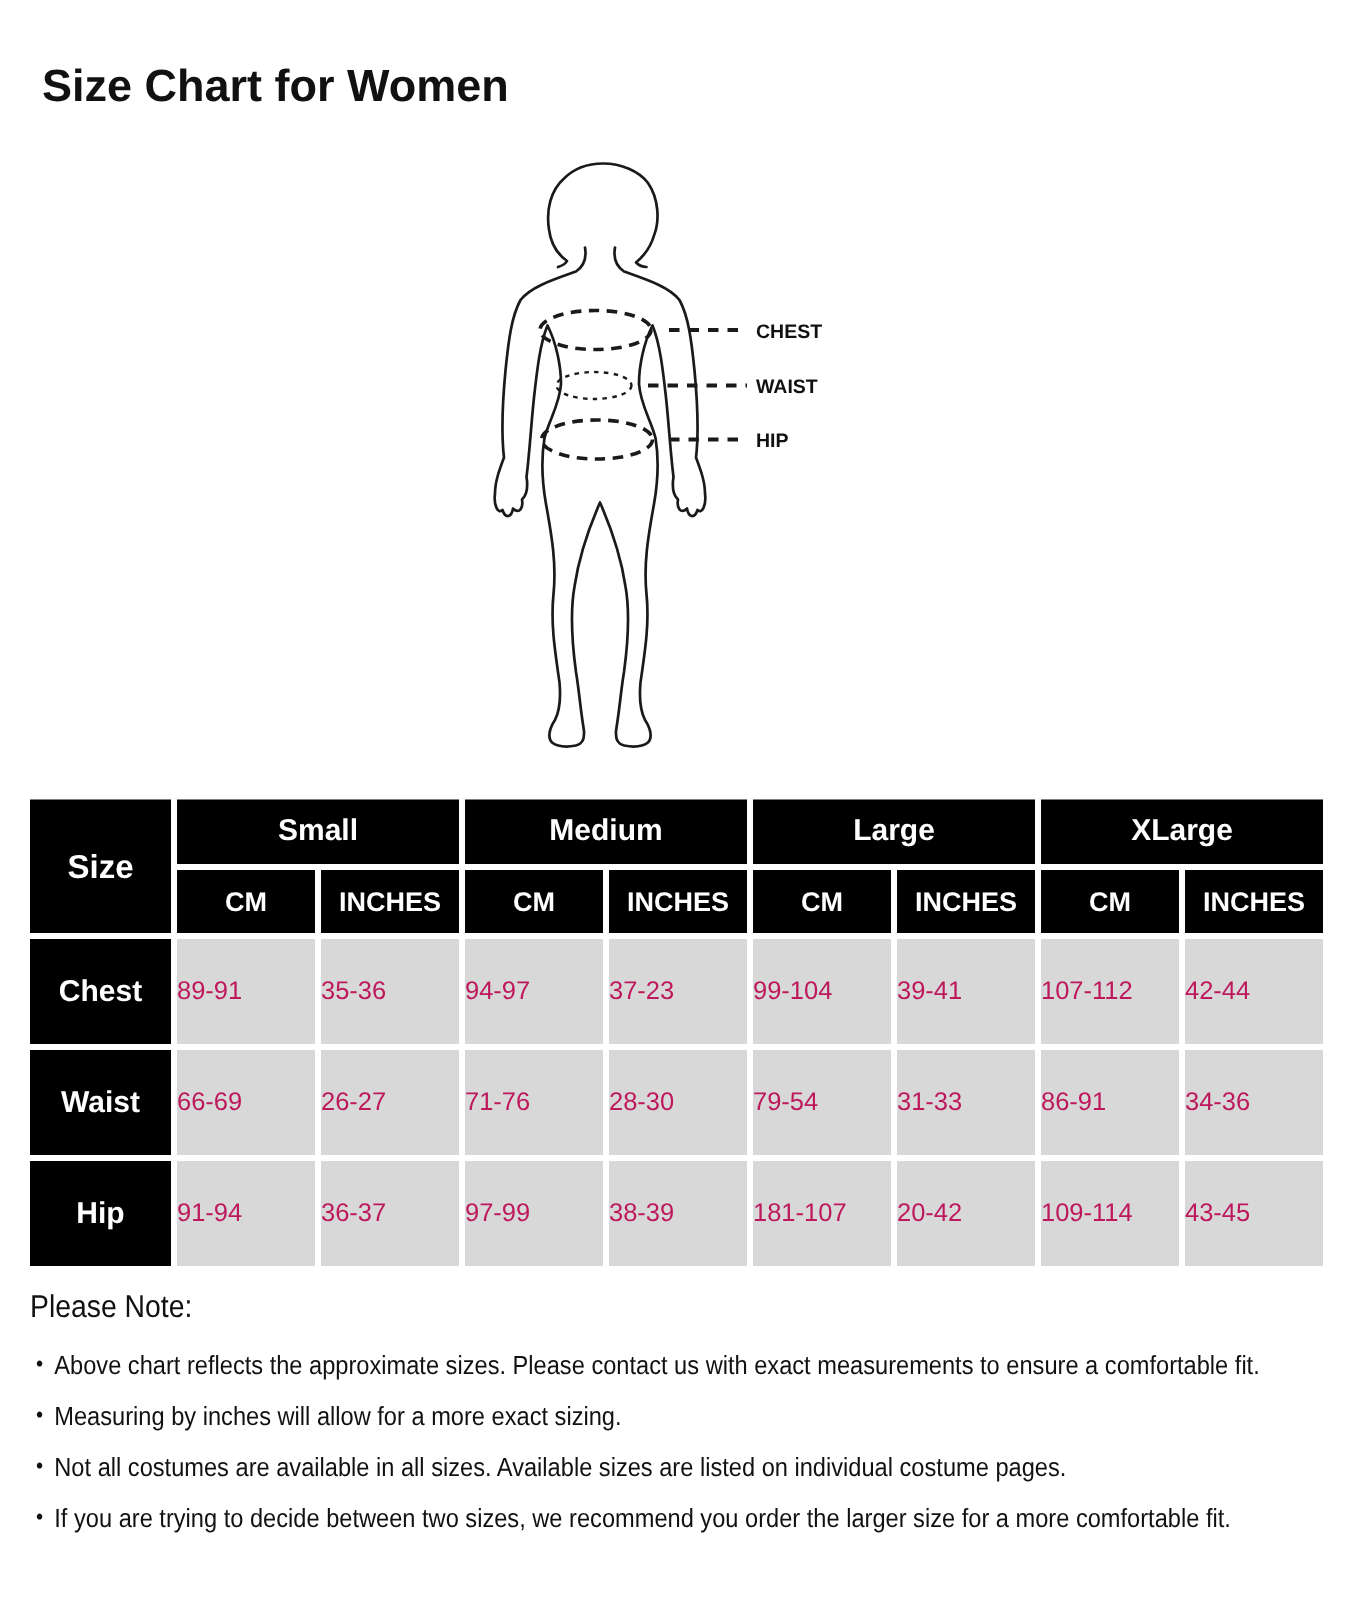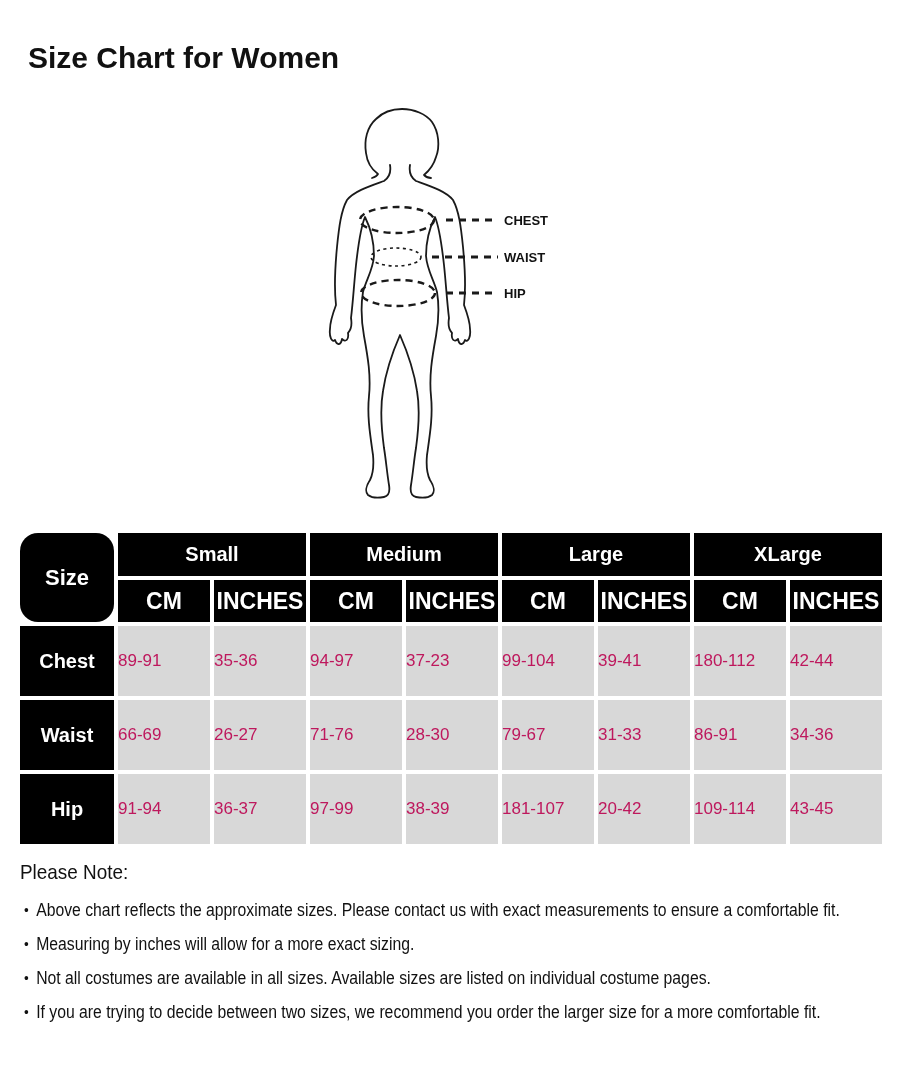--- a/index.html
+++ b/index.html
@@ -53,33 +53,32 @@
   table.size-table col.c-data { width: 92px; }
   table.size-table th, table.size-table td {
     vertical-align: middle;
     padding: 0;
   }
   th.corner {
     background: #000;
     color: #fff;
     font-size: 22px;
     font-weight: bold;
-    border-radius: 18px;
   }
   th.group {
     background: #000;
     color: #fff;
     font-size: 20px;
     font-weight: bold;
     height: 43px;
   }
   th.unit {
     background: #000;
     color: #fff;
-    font-size: 23px;
+    font-size: 18px;
     font-weight: bold;
     height: 42px;
   }
   th.rowhead {
     background: #000;
     color: #fff;
     font-size: 20px;
     font-weight: bold;
     height: 70px;
   }
@@ -180,30 +179,30 @@
     </thead>
     <tbody>
       <tr>
         <th class="rowhead">Chest</th>
         <td class="val">89-91</td>
         <td class="val">35-36</td>
         <td class="val">94-97</td>
         <td class="val">37-23</td>
         <td class="val">99-104</td>
         <td class="val">39-41</td>
-        <td class="val">180-112</td>
+        <td class="val">107-112</td>
         <td class="val">42-44</td>
       </tr>
       <tr>
         <th class="rowhead">Waist</th>
         <td class="val">66-69</td>
         <td class="val">26-27</td>
         <td class="val">71-76</td>
         <td class="val">28-30</td>
-        <td class="val">79-67</td>
+        <td class="val">79-54</td>
         <td class="val">31-33</td>
         <td class="val">86-91</td>
         <td class="val">34-36</td>
       </tr>
       <tr>
         <th class="rowhead">Hip</th>
         <td class="val">91-94</td>
         <td class="val">36-37</td>
         <td class="val">97-99</td>
         <td class="val">38-39</td>

